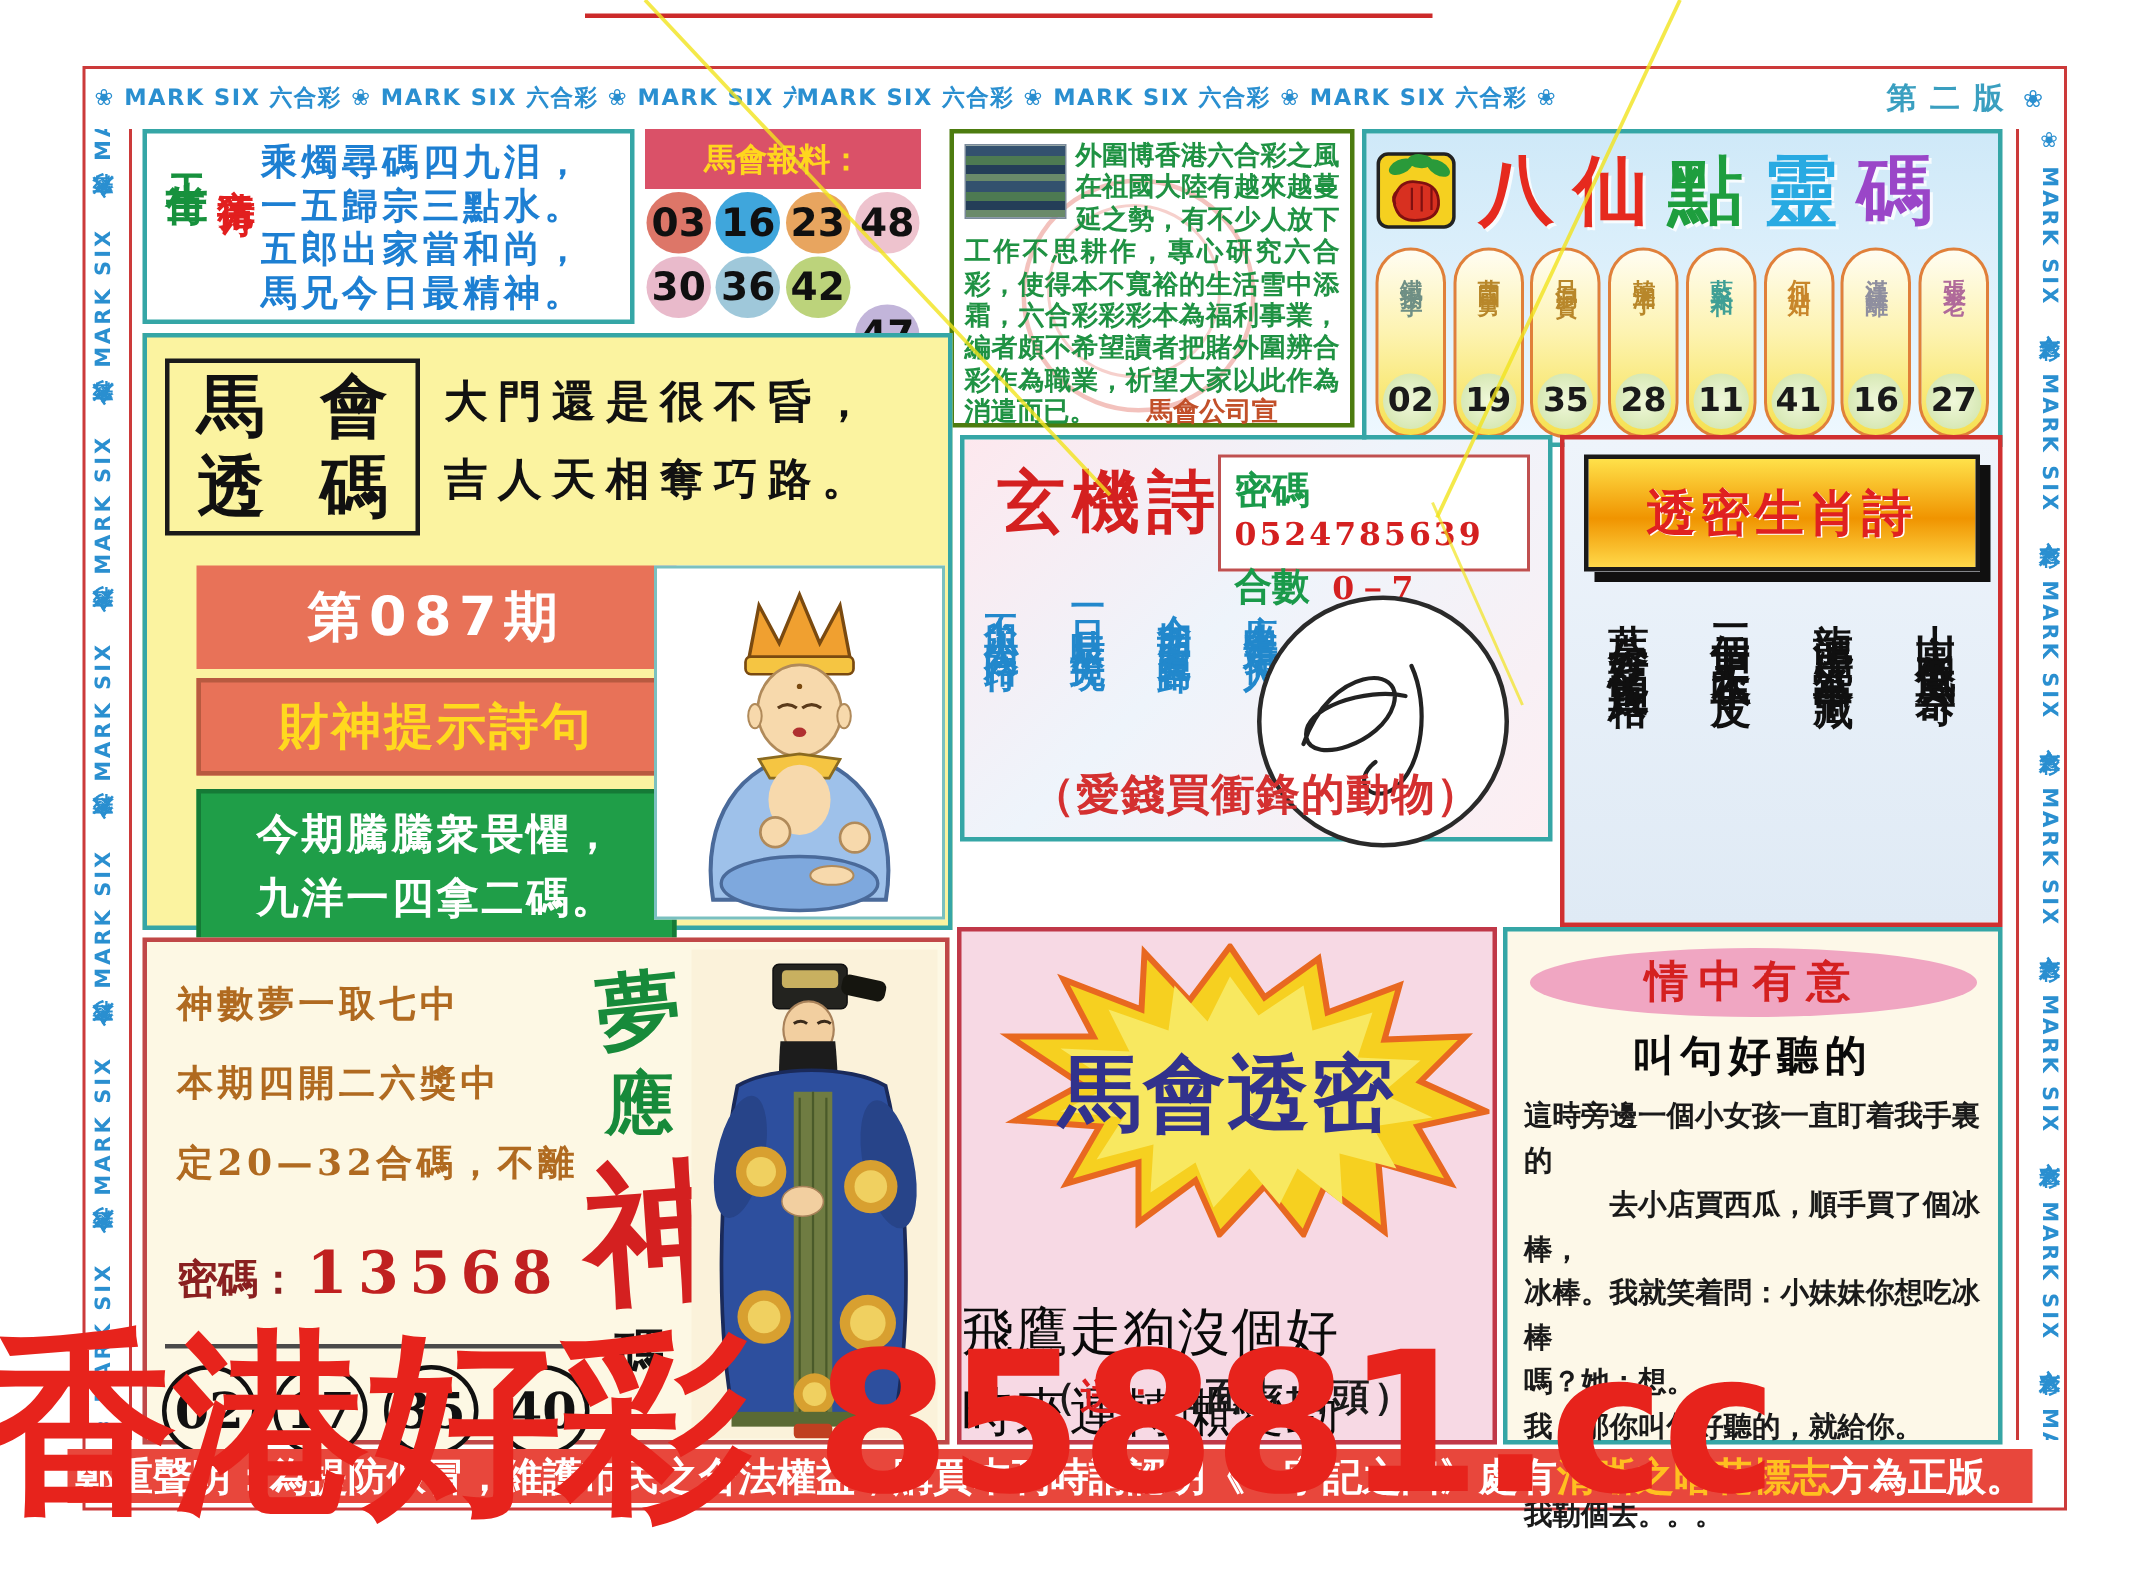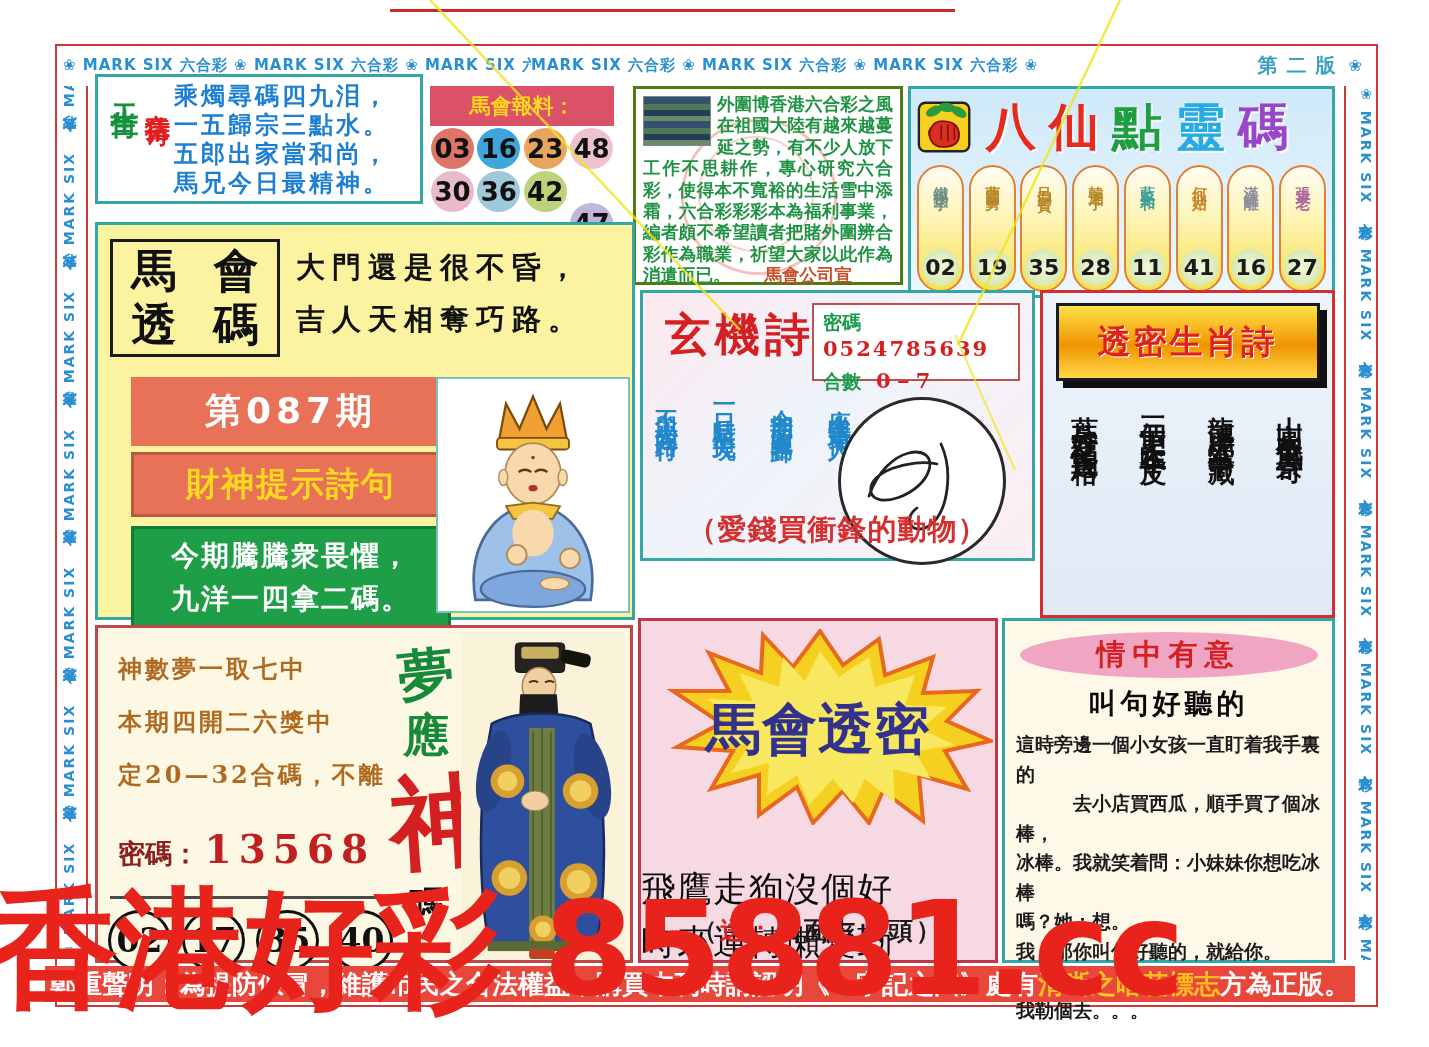--- a/index.html
+++ b/index.html
@@ -20,21 +20,21 @@
   #page-title{color:#cc1515;font-size:46px;font-weight:900;letter-spacing:12px;white-space:nowrap;margin:-10px 6px 0 2px;}
   #bp-right{flex:1;text-align:left;}
   #edition{color:#3a9fc0;font-size:20px;font-weight:bold;letter-spacing:9px;white-space:nowrap;margin-left:6px;}
   #flower-tr{color:#2a8fd0;font-size:16px;margin:0 4px;}
   #strip-left{left:60px;top:86px;width:26px;height:874px;writing-mode:vertical-rl;transform:rotate(180deg);
       color:#2a8fd0;font-weight:bold;font-size:14px;letter-spacing:2px;overflow:hidden;white-space:nowrap;border-left:2px solid #cc3a3a;}
   #strip-right{left:1344px;top:86px;width:26px;height:874px;writing-mode:vertical-rl;
       color:#2a8fd0;font-weight:bold;font-size:14px;letter-spacing:2px;overflow:hidden;white-space:nowrap;border-left:2px solid #cc3a3a;padding-left:3px;}
 
   
-  #box-zodiac{left:95px;top:74px;width:328px;height:130px;border:3px solid #35a6a6;background:#fff;display:flex;padding:5px 4px;box-sizing:border-box;}
+  #box-zodiac{left:95px;top:86px;width:328px;height:130px;border:3px solid #35a6a6;background:#fff;display:flex;padding:5px 4px;box-sizing:border-box;}
   .vlabel{writing-mode:vertical-rl;font-weight:900;line-height:1;}
   #zq-main{color:#17913d;font-size:28px;letter-spacing:2px;width:36px;}
   #zq-sub{color:#e21f1f;font-size:25px;letter-spacing:3px;width:32px;margin-top:12px;}
   #zq-lines{flex:1;color:#1d7fd2;font-weight:900;font-size:24px;line-height:29px;letter-spacing:3px;padding-left:4px;white-space:nowrap;}
 
   
   #box-tips{left:430px;top:86px;width:184px;height:130px;background:#fff;}
   #tips-header{background:#da5168;color:#ffd61e;font-weight:900;font-size:21px;text-align:center;height:40px;line-height:40px;}
   .ball-row{display:flex;justify-content:space-between;padding:2px 1px 0 1px;}
   .ball{width:43px;height:41px;border-radius:50%;display:flex;align-items:center;justify-content:center;
@@ -73,21 +73,21 @@
   #issue-sub{background:#e87258;border:3px solid #b85a40;color:#ffd91e;font-size:33px;font-weight:900;text-align:center;padding:7px 0;margin-top:6px;letter-spacing:2px;}
   #issue-poem{background:#1f9e48;border:3px solid #157a36;color:#fff;font-size:28px;font-weight:bold;text-align:center;line-height:43px;margin-top:9px;padding:5px 0;letter-spacing:2px;}
   #buddha-box{position:absolute;left:338px;top:152px;width:194px;height:236px;background:#fff;border:2px solid #7ac0c0;
       display:flex;align-items:flex-end;justify-content:center;box-sizing:border-box;}
 
   
   #box-mystery{left:640px;top:290px;width:395px;height:271px;border:3px solid #35a6a6;box-sizing:border-box;
       background:linear-gradient(135deg,#fde8ee 0%,#eef4fb 45%,#fdeef2 100%);}
   #mys-title{position:absolute;left:22px;top:12px;color:#d42020;font-size:45px;font-weight:900;letter-spacing:5px;}
   #mys-codebox{position:absolute;right:12px;top:10px;width:208px;height:78px;background:#fff;border:2px solid #c05050;padding:5px 9px;box-sizing:border-box;}
-  .mys-label{color:#1a9a4a;font-weight:900;font-size:19px;margin-right:10px;}
+  .mys-label{color:#1a9a4a;font-weight:900;font-size:25px;margin-right:10px;}
   .mys-value{color:#d42020;font-weight:900;font-size:21px;letter-spacing:2px;font-family:"DejaVu Serif",serif;}
   #mys-poem{position:absolute;left:12px;top:98px;width:196px;height:204px;display:flex;flex-direction:row-reverse;justify-content:space-between;}
   .mys-col{writing-mode:vertical-rl;color:#2288cc;font-weight:900;font-size:23px;letter-spacing:5px;line-height:1;}
   #sig-circle{position:absolute;right:26px;top:104px;width:162px;height:162px;border:3px solid #2a2a2a;border-radius:50%;background:#fff;}
   #mys-answer{position:absolute;bottom:8px;width:100%;text-align:center;color:#d43030;font-size:29px;font-weight:900;letter-spacing:1px;}
 
   
   #box-secretzodiac{left:1040px;top:290px;width:295px;height:328px;border:3px solid #d03030;box-sizing:border-box;
       background:linear-gradient(180deg,#eef4fb,#dfeaf5);}
   #plaque{margin:10px auto 0;width:258px;height:72px;background:linear-gradient(180deg,#ffe14a 0%,#f09400 55%,#ffd94a 100%);

